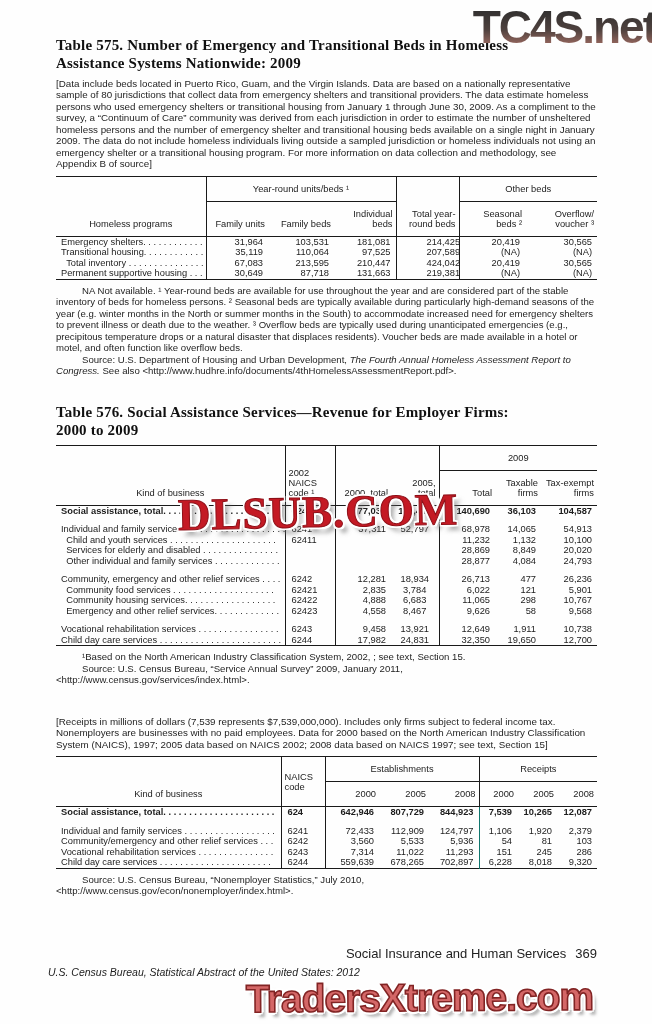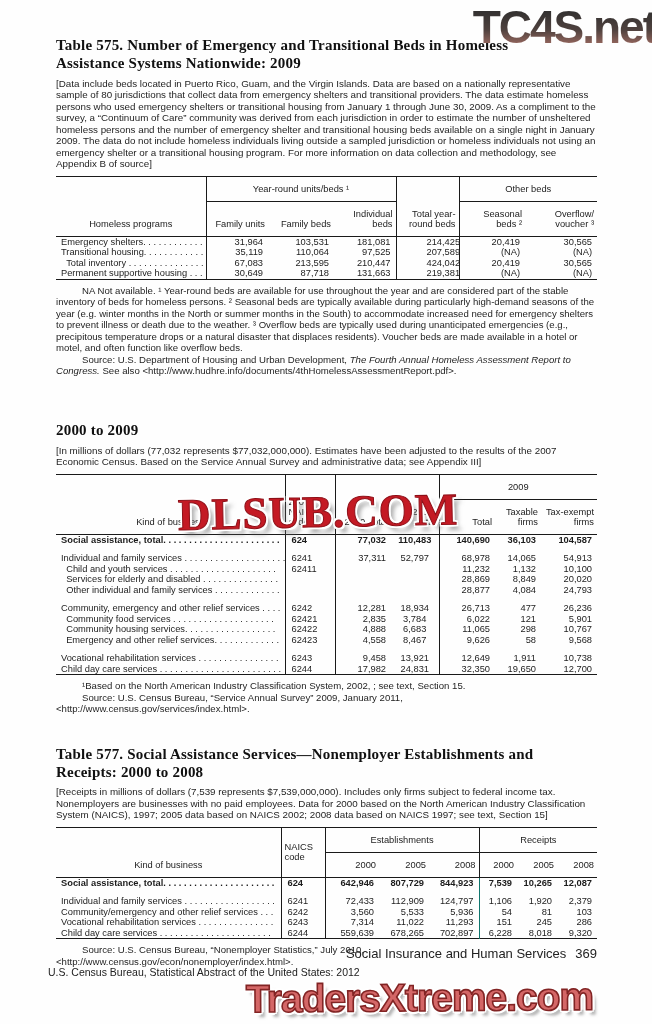--- a/index.html
+++ b/index.html
@@ -90,21 +90,21 @@
   
   .footer-right {
     position: absolute;
     right: 55px; top: 946px;
     font-size: 13px; color: #222; margin-left: 45px;
   }
   .footer-right .pageno { margin-left: 9px; }
   .footer-left {
     position: absolute;
     left: 48px; top: 966px;
-    font-size: 10.5px; color: #222;
+    font-size: 10.5px; color: #222; font-style: italic;
   }
   
   .wm-top {
     position: absolute;
     top: 0; right: -4px;
     z-index: 6;
     font-family: "Liberation Sans", sans-serif;
     font-weight: bold;
     font-size: 46px;
     letter-spacing: -2px;
@@ -224,24 +224,23 @@
           </tr>
         </tbody>
     </table>
 
     <p class="footnote">NA Not available. ¹ Year-round beds are available for use throughout the year and are considered part of the stable inventory of beds for homeless persons. ² Seasonal beds are typically available during particularly high-demand seasons of the year (e.g. winter months in the North or summer months in the South) to accommodate increased need for emergency shelters to prevent illness or death due to the weather. ³ Overflow beds are typically used during unanticipated emergencies (e.g., precipitous temperature drops or a natural disaster that displaces residents). Voucher beds are made available in a hotel or motel, and often function like overflow beds.</p>
     <p class="sourcenote"><span>Source: U.S. Department of Housing and Urban Development, </span><span class="ital">The Fourth Annual Homeless Assessment Report to Congress.</span><span> See also &lt;http://www.hudhre.info/documents/4thHomelessAssessmentReport.pdf&gt;.</span></p>
   </div>
 
   <div class="sect" id="sect576">
     <h2 class="tbl-title">
-      <br>
+      <span>Table 576. Social Assistance Services—Revenue for Employer Firms:</span><br>
       <span>2000 to 2009</span>
     </h2>
-    <p class="headnote">[In millions of dollars (77,032 represents $77,032,000,000). Estimates have been adjusted to the results of the 2007 Economic Census. Based on the Service Annual Survey and administrative data; see Appendix III]</p>
 
     <table class="stat" id="t576">
       <colgroup>
         <col style="width:229px">
           <col style="width:50px">
           <col style="width:56px">
           <col style="width:48px">
         <col style="width:56px">
           <col style="width:46px">
           <col style="width:56px">
@@ -390,24 +389,20 @@
         </tbody>
     </table>
 
     <p class="footnote">¹Based on the North American Industry Classification System, 2002, ; see text, Section 15.</p>
     <p class="sourcenote">Source: U.S. Census Bureau, “Service Annual Survey” 2009, January 2011, &lt;http://www.census.gov/services/index.html&gt;.</p>
   </div>
 
   <div class="wm-mid">DLSUB.COM</div>
 
   <div class="sect" id="sect577">
-    <h2 class="tbl-title">
-      <span>Table 577. Social Assistance Services—Nonemployer Establishments and</span><br>
-      <span>Receipts: 2000 to 2008</span>
-    </h2>
     <p class="headnote">[Receipts in millions of dollars (7,539 represents $7,539,000,000). Includes only firms subject to federal income tax. Nonemployers are businesses with no paid employees. Data for 2000 based on the North American Industry Classification System (NAICS), 1997; 2005 data based on NAICS 2002; 2008 data based on NAICS 1997; see text, Section 15]</p>
 
     <table class="stat" id="t577">
       <colgroup>
         <col style="width:225px">
           <col style="width:44px">
           <col style="width:54px">
           <col style="width:50px">
         <col style="width:50px">
           <col style="width:38px">

